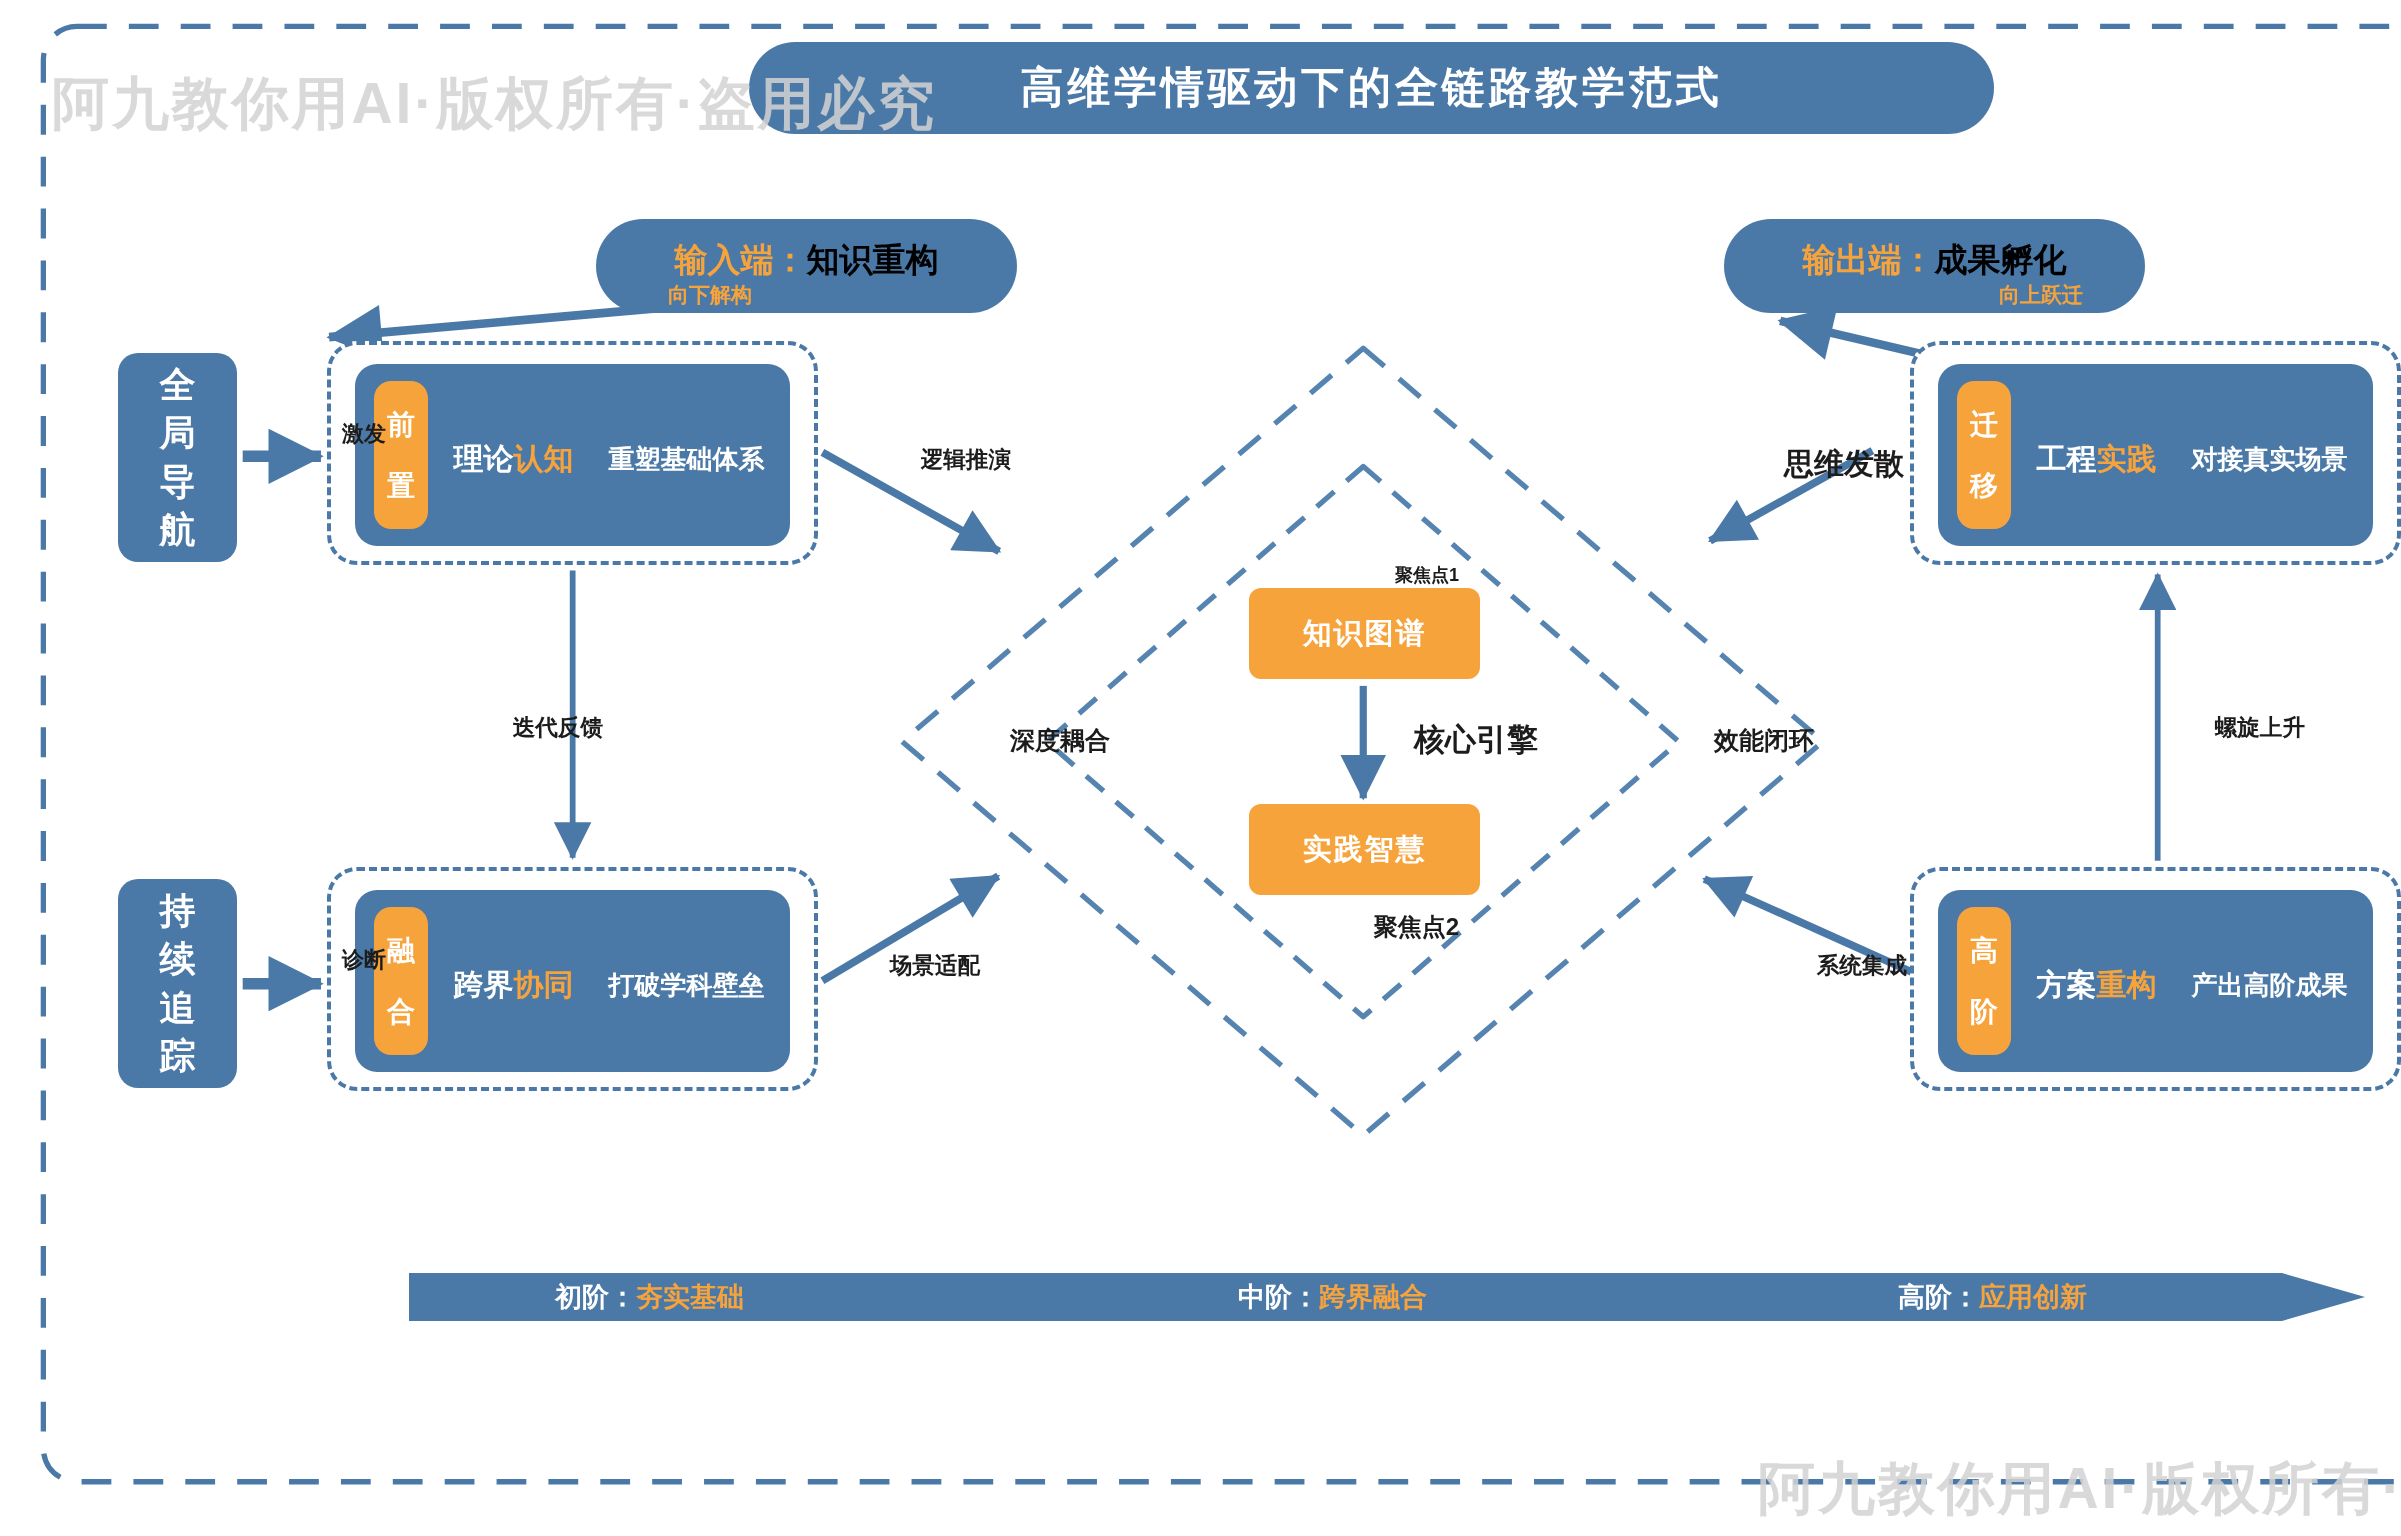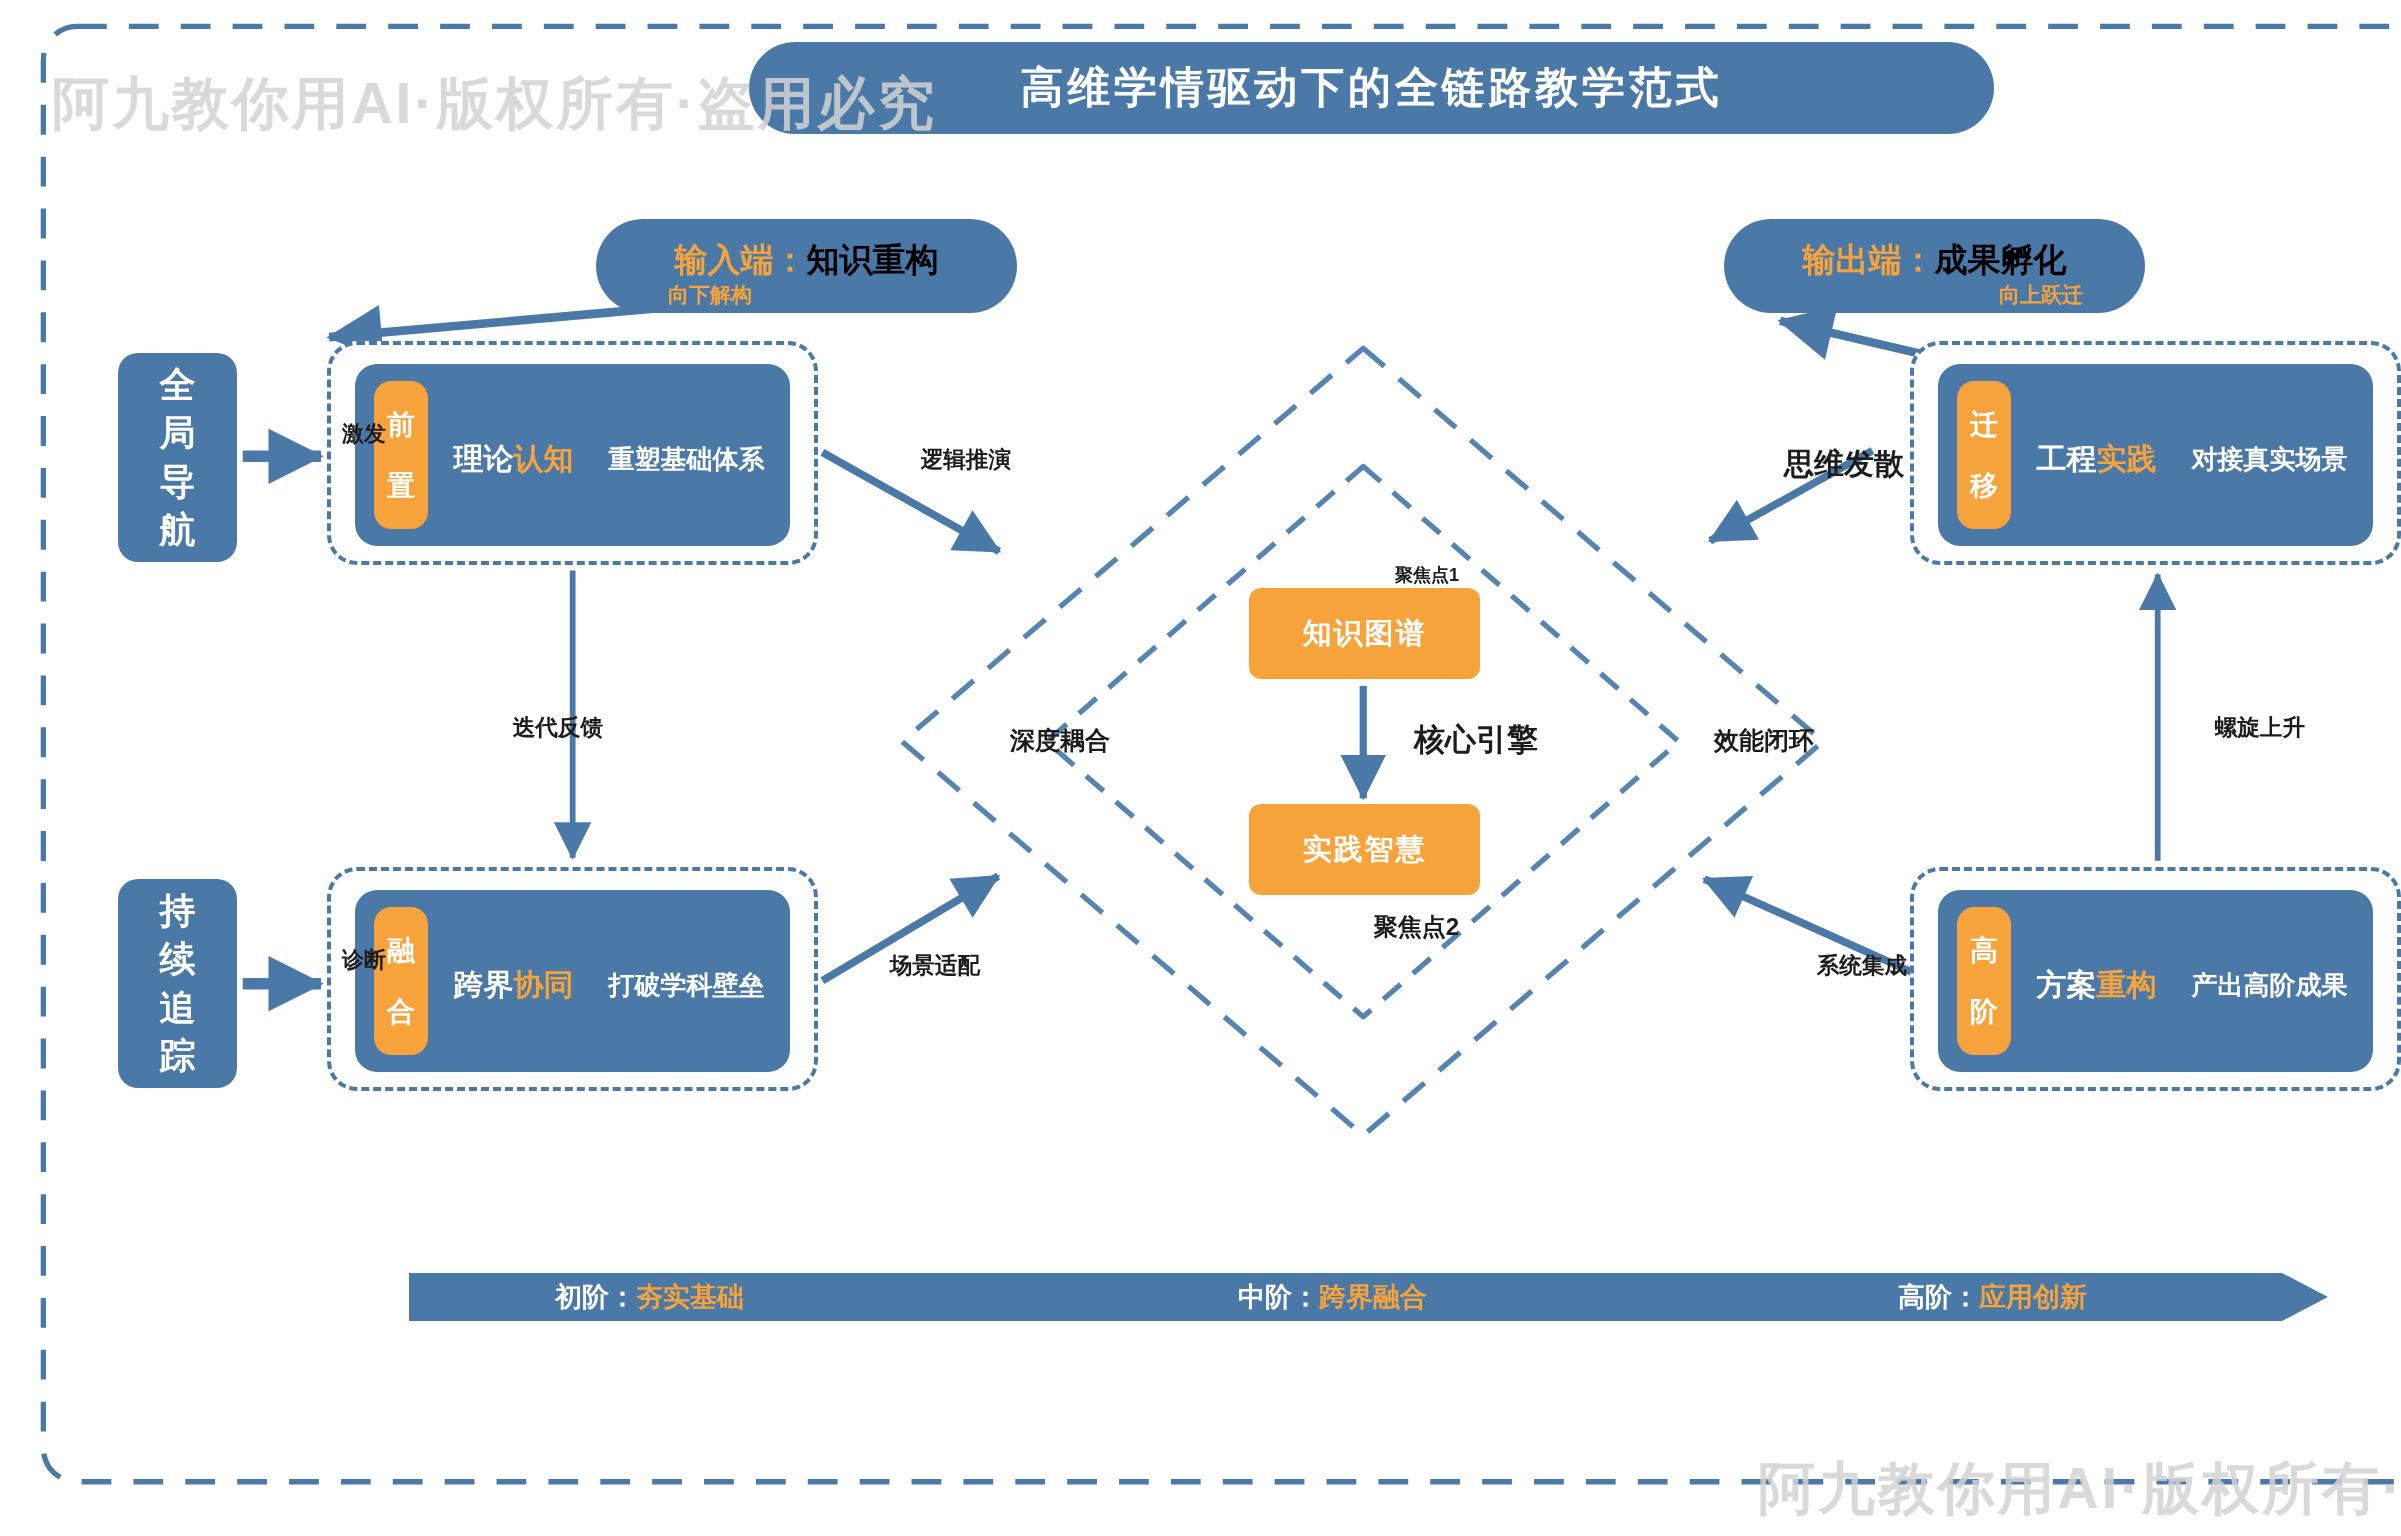--- a/index.html
+++ b/index.html
@@ -42,21 +42,21 @@
 
   .node{position:absolute;width:231px;height:91px;background:#F7A33C;border-radius:12px;
         display:flex;align-items:center;justify-content:center;z-index:6;
         color:#ffffff;font-size:29px;font-weight:700;letter-spacing:1.9px;}
 
   .lbl{position:absolute;z-index:7;font-weight:700;color:#1c1c1c;white-space:nowrap;}
   .lbl.c{width:192px;text-align:right;}
 
   .bottom-bar{position:absolute;left:409px;top:1273px;width:1919px;height:48px;
               background:#4B79A7;z-index:5;
-              clip-path:polygon(0 0,1873px 0,100% 50%,1873px 100%,0 100%);}
+              clip-path:polygon(0 0,1873px 0,100% 50%,1873px 100%,0 100%);padding-left:37px;}
   .bar-item{position:absolute;top:0;height:48px;line-height:48px;font-size:27px;
             font-weight:700;white-space:nowrap;}
   .bar-item .px{color:#ffffff;} .bar-item .lb{color:#F7A33C;}
 </style>
 </head>
 <body>
 
 <svg id="svg-layer" viewBox="0 0 5600 3200" xmlns="http://www.w3.org/2000/svg">
   <defs>
     <marker id="headBig" viewBox="0 0 10 10" refX="9.5" refY="5" markerWidth="150" markerHeight="115" markerUnits="userSpaceOnUse" orient="auto">

